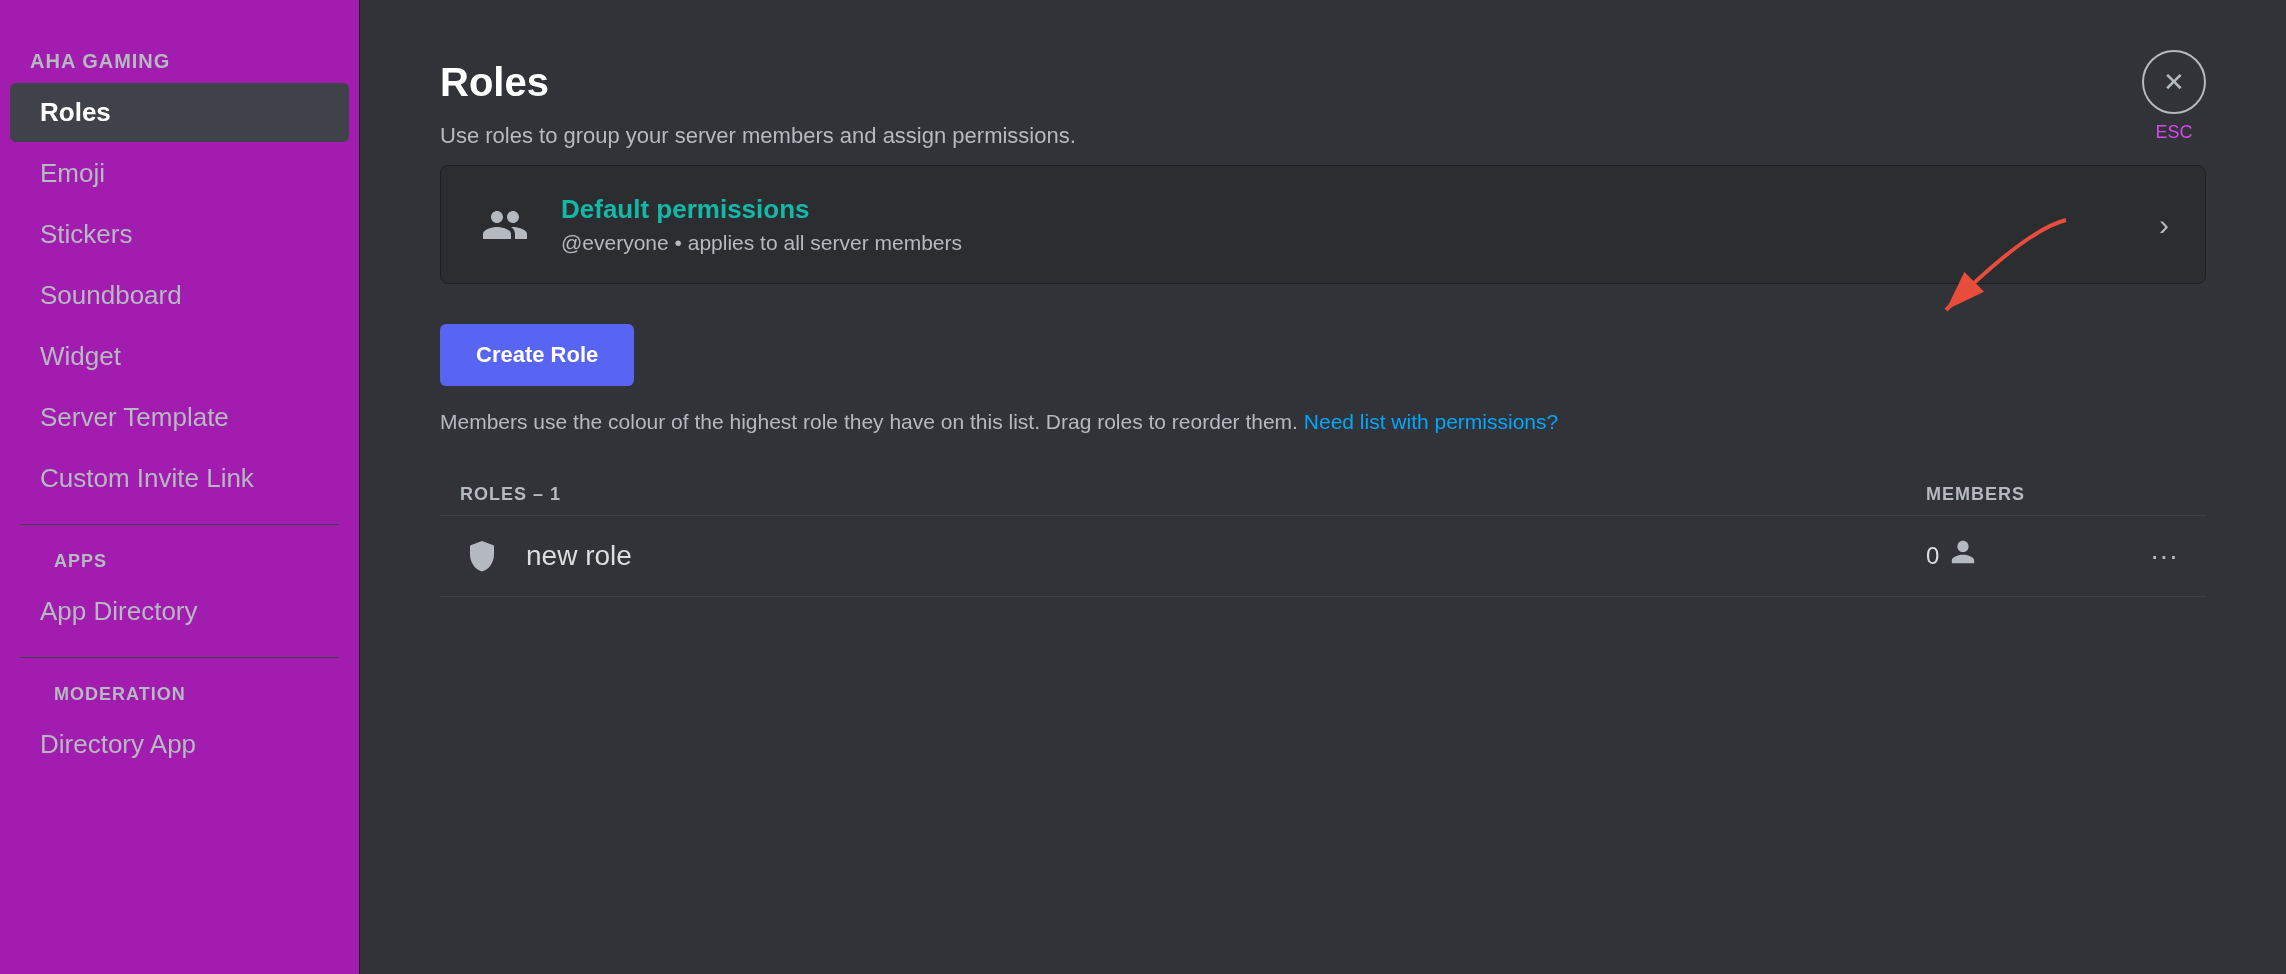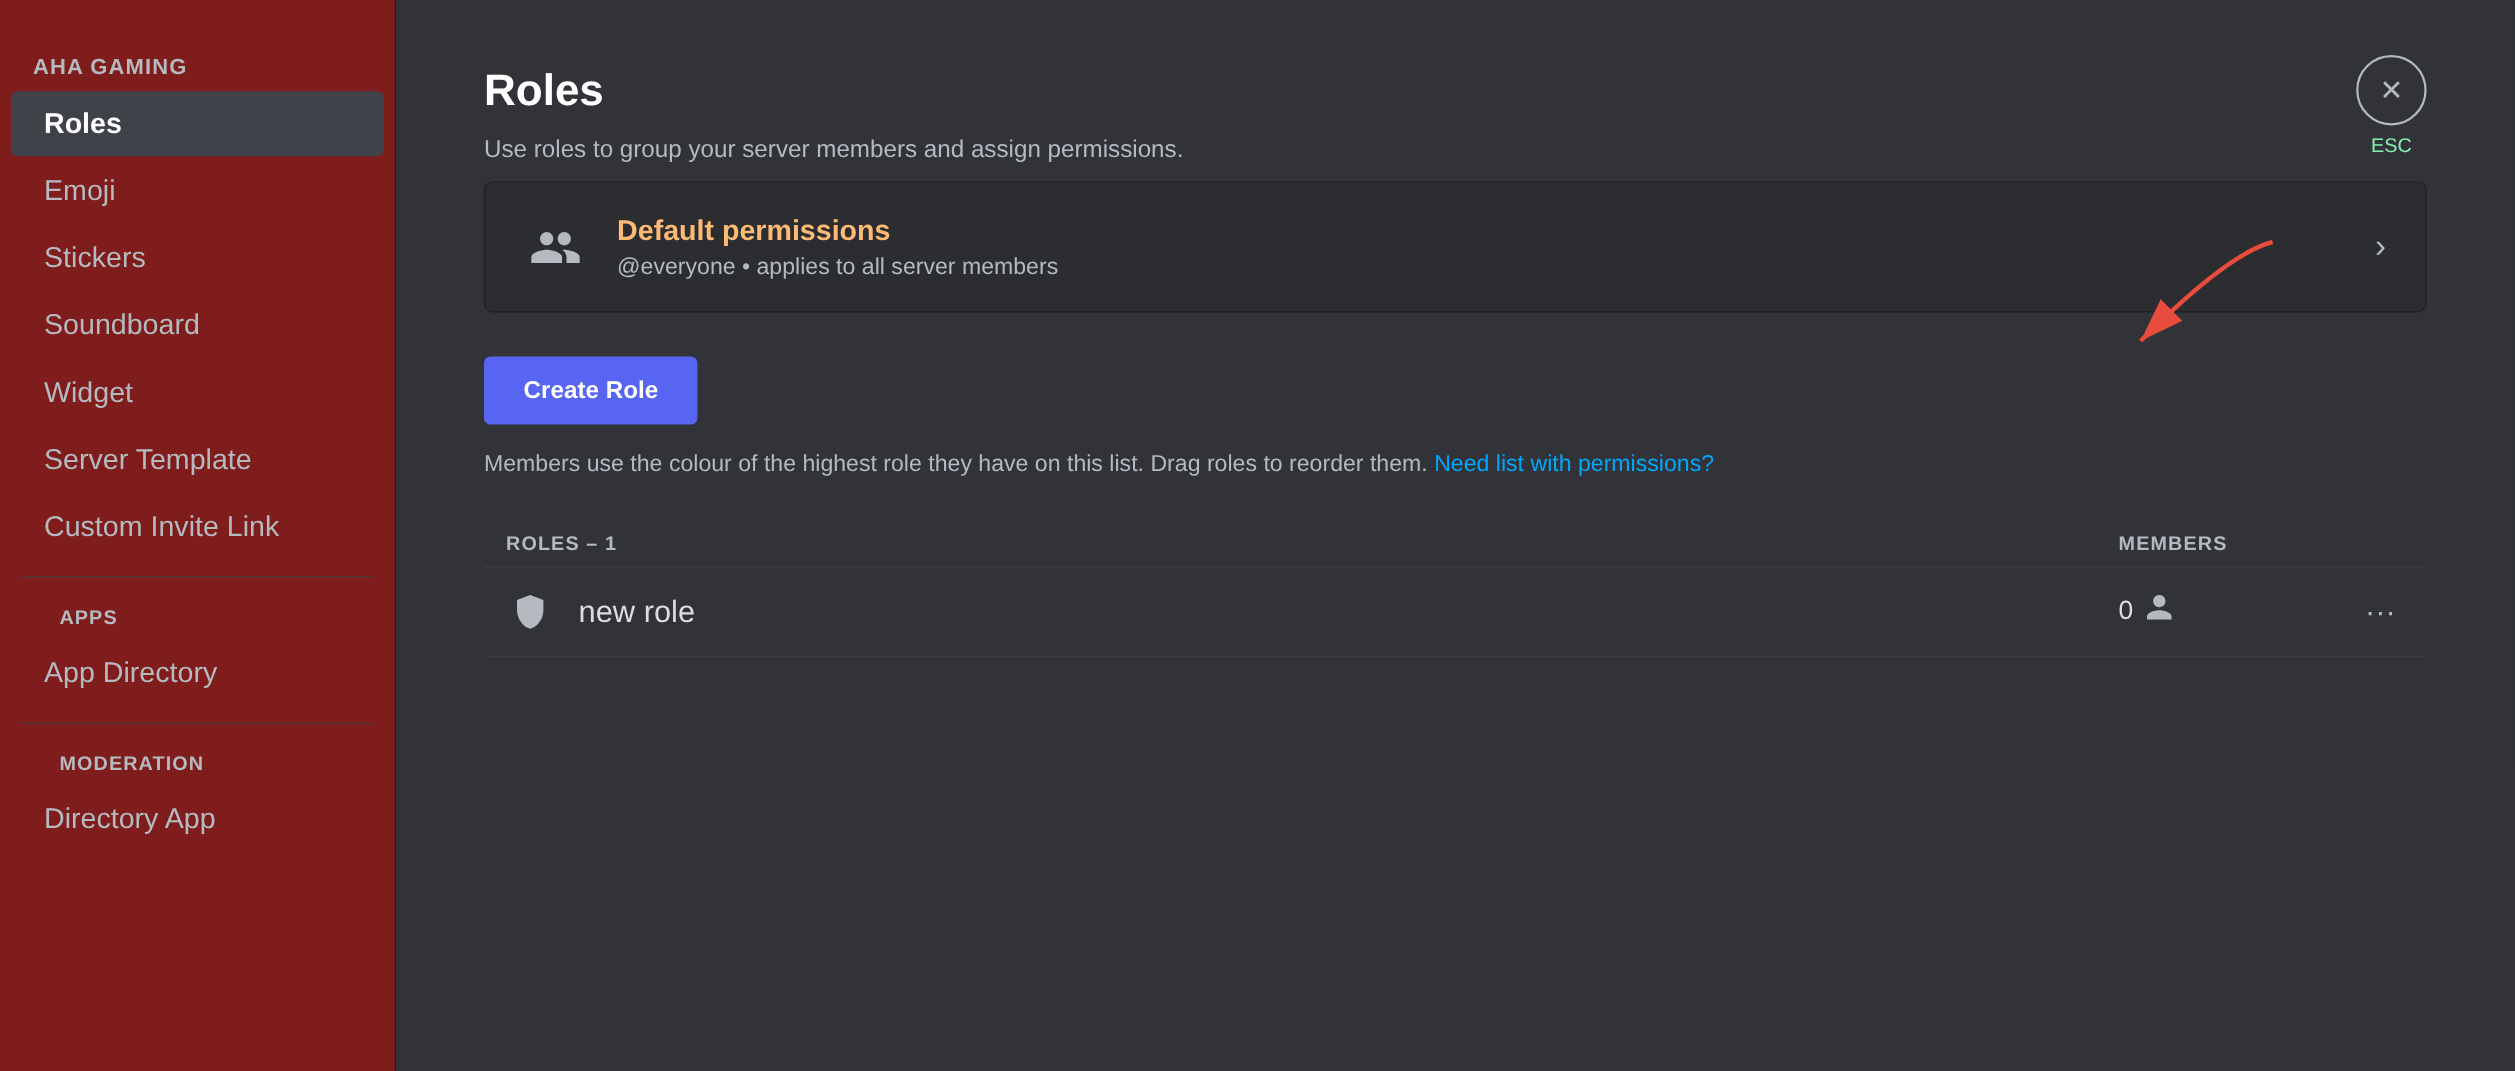--- a/index.html
+++ b/index.html
@@ -10,21 +10,21 @@
       height: 974px;
       width: 2286px;
       overflow: hidden;
       display: flex;
     }
 
     
     .sidebar {
       width: 360px;
       min-width: 360px;
-      background: #7f1d1d;
+      background: #a21caf;
       padding: 40px 0 20px 0;
       border-right: 1px solid #1e1f22;
       overflow-y: auto;
     }
 
     .sidebar-section-label {
       font-size: 20px;
       font-weight: 700;
       color: #b5bac1;
       text-transform: uppercase;
@@ -110,21 +110,21 @@
       flex-shrink: 0;
     }
 
     .perm-text {
       flex: 1;
     }
 
     .perm-title {
       font-size: 26px;
       font-weight: 700;
-      color: #fdba74;
+      color: #14b8a6;
       margin-bottom: 6px;
     }
 
     .perm-subtitle {
       font-size: 21px;
       color: #b5bac1;
     }
 
     .chevron-right {
       color: #b5bac1;
@@ -305,21 +305,21 @@
       display: flex;
       align-items: center;
       justify-content: center;
       cursor: pointer;
       color: #b5bac1;
       font-size: 26px;
     }
 
     .esc-label {
       font-size: 18px;
-      color: #86efac;
+      color: #d946ef;
       text-align: center;
     }
 
     
     .red-arrow {
       position: absolute;
       top: 210px;
       right: 200px;
       pointer-events: none;
     }

